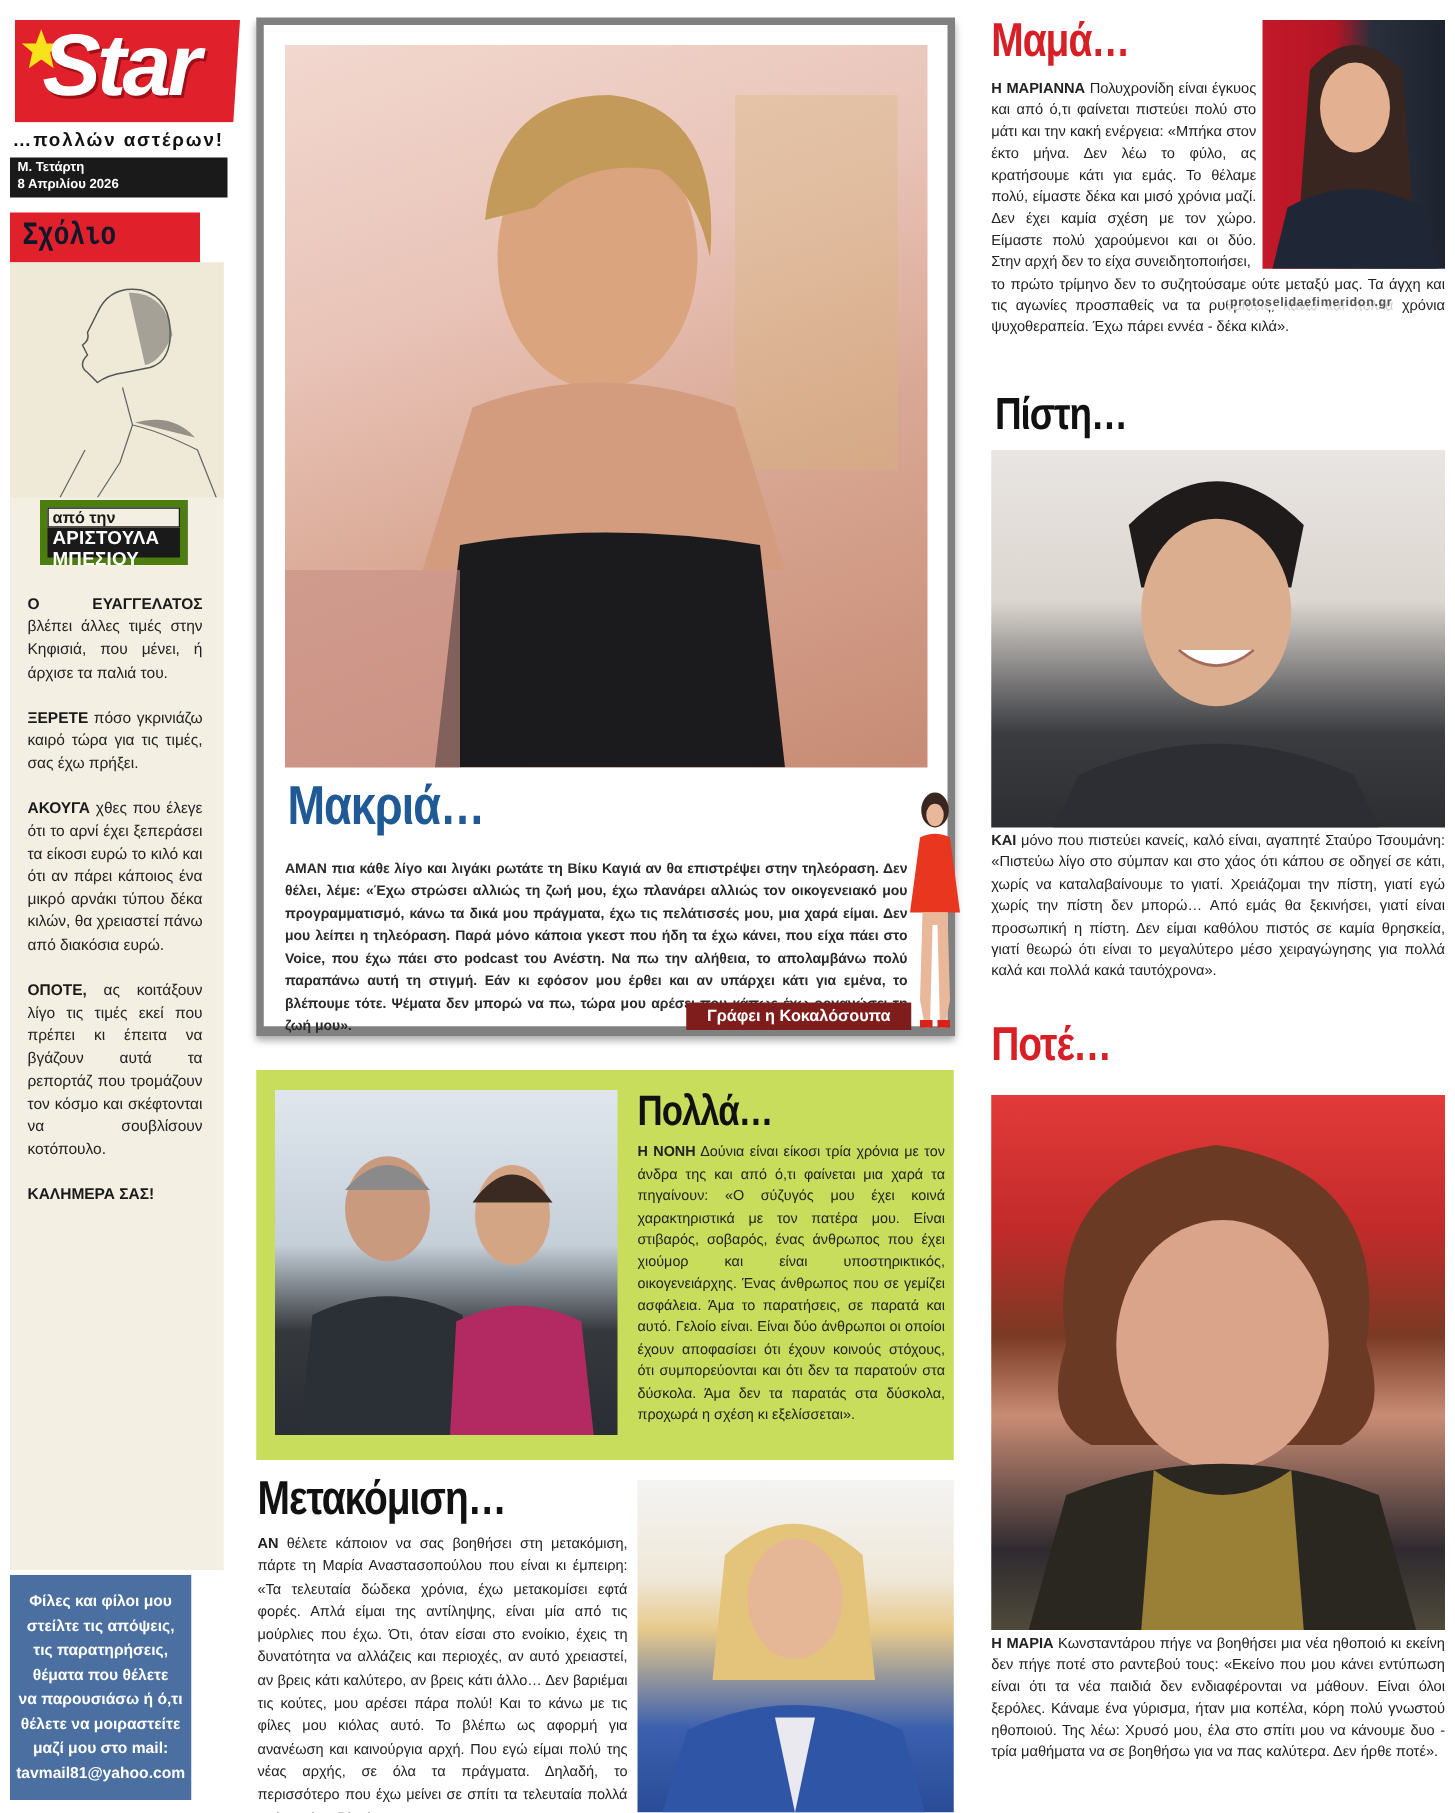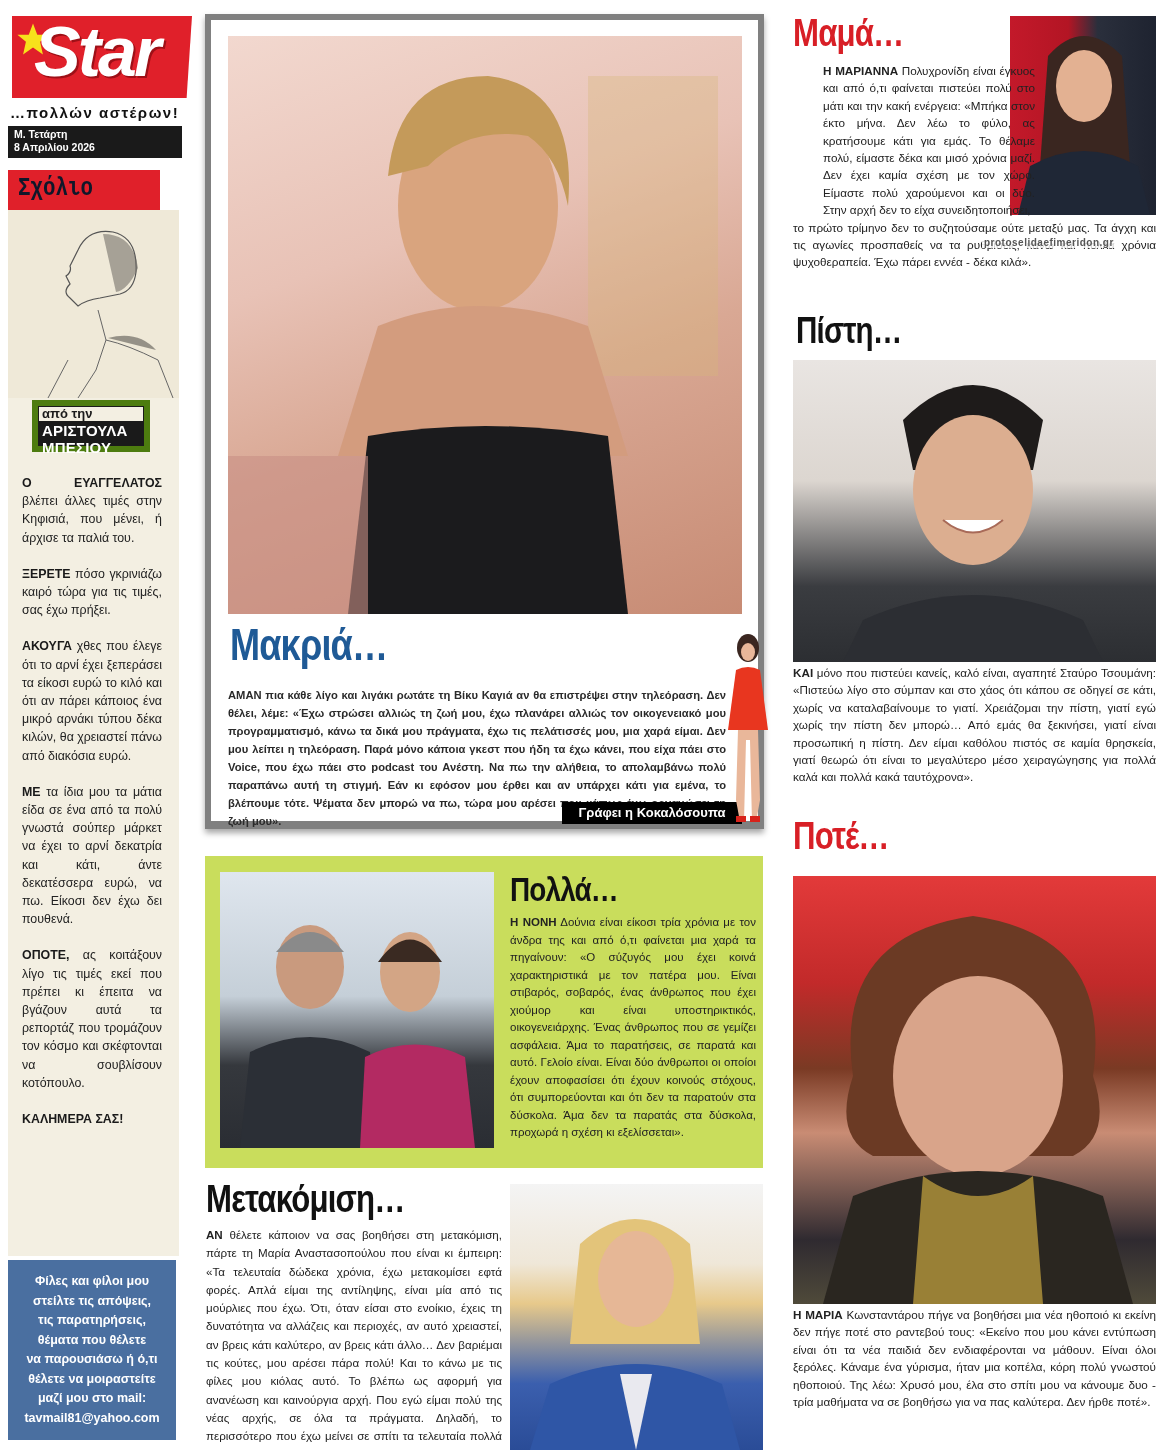--- a/index.html
+++ b/index.html
@@ -16,48 +16,48 @@
   .comment-hd { left: 8px; top: 170px; width: 152px; height: 40px; background: #e0202a; color: #0f172a; font-family: Liberation Mono, monospace; font-weight: bold; font-size: 26px; padding: 3px 10px; transform-origin: left; }
   .comment-hd span { display: inline-block; transform: scaleX(0.8); transform-origin: left; }
   .sidebar-bg { left: 8px; top: 210px; width: 171px; height: 1046px; background: #f3efe2; }
   .sketch { left: 8px; top: 210px; width: 171px; height: 188px; background: #efe9d8; }
   .author-box { left: 32px; top: 400px; width: 118px; height: 52px; background: #1a1a1a; border: 6px solid #4d7c0f; }
   .author-pre { position: absolute; left: 0; top: 0; width: 100%; height: 16px; background: #f3efe2; border: 1px solid #1a1a1a; font-size: 13px; font-weight: bold; color: #1a1a1a; padding-left: 3px; line-height: 14px; }
   .author-name { position: absolute; left: 4px; top: 16px; font-size: 15px; font-weight: bold; color: #fff; line-height: 17px; letter-spacing: 0.2px; }
   .col-text { left: 22px; width: 140px; font-size: 12.4px; line-height: 18.2px; color: #222; text-align: justify; }
   .col-text b { color: #1a1a1a; }
   .col-para { margin-bottom: 18px; }
-  .mail-box { left: 8px; top: 1260px; width: 168px; height: 180px; background: #4a6fa0; color: #fff; text-align: center; font-size: 12.5px; font-weight: bold; line-height: 19.5px; padding-top: 12px; }
+  .mail-box { left: 8px; top: 1260px; width: 145px; height: 180px; background: #4a6fa0; color: #fff; text-align: center; font-size: 12.5px; font-weight: bold; line-height: 19.5px; padding-top: 12px; }
 
   
   .frame { left: 205px; top: 14px; width: 559px; height: 815px; border: 6px solid #808080; border-bottom-width: 8px; background: #fff; box-shadow: 0 4px 6px rgba(0,0,0,0.35); }
   .main-photo { left: 228px; top: 36px; width: 514px; height: 578px; background: linear-gradient(160deg, #f2d8cf 0%, #e8c2b6 35%, #d9a894 60%, #c78b74 100%); overflow: hidden; }
   .headline-blue { left: 230px; top: 620px; font-family: "Liberation Sans", sans-serif; font-weight: bold; font-size: 44px; color: #1f5a96; letter-spacing: -1px; transform: scaleX(0.82); transform-origin: left; }
   .main-text { left: 228px; top: 686px; width: 498px; font-size: 11.2px; line-height: 18px; font-weight: bold; color: #2a2a2a; text-align: justify; }
-  .byline { left: 562px; top: 802px; width: 180px; height: 22px; background: #000000; color: #fff; font-size: 13px; font-weight: bold; text-align: center; line-height: 22px; }
+  .byline { left: 549px; top: 802px; width: 180px; height: 22px; background: #7f1d1d; color: #fff; font-size: 13px; font-weight: bold; text-align: center; line-height: 22px; }
   .gossip-fig { left: 724px; top: 630px; width: 48px; height: 200px; }
 
   
   .green { left: 205px; top: 856px; width: 558px; height: 312px; background: #c9dd5c; }
   .couple-photo { left: 220px; top: 872px; width: 274px; height: 276px; background: linear-gradient(180deg, #dfe6ee 0%, #c5cfd8 45%, #35383d 70%, #2a2d33 100%); }
   .headline-black { font-family: "Liberation Sans", sans-serif; font-weight: bold; color: #111; letter-spacing: -1px; transform: scaleX(0.82); transform-origin: left; }
   .green-title { left: 510px; top: 870px; font-size: 34px; }
   .green-text { left: 510px; top: 914px; width: 246px; font-size: 11.5px; line-height: 17.5px; color: #222; text-align: justify; }
 
   
   .move-title { left: 206px; top: 1178px; font-size: 38px; }
   .move-text { left: 206px; top: 1226px; width: 296px; font-size: 11.6px; line-height: 18.3px; color: #222; text-align: justify; }
   .blonde-photo { left: 510px; top: 1184px; width: 253px; height: 266px; background: linear-gradient(180deg, #f4f4f4 0%, #efe7d8 30%, #e7c98b 45%, #3b5fae 75%, #2a4c97 100%); }
 
   
   .red-title { font-family: "Liberation Sans", sans-serif; font-weight: bold; color: #d81f26; letter-spacing: -1px; transform: scaleX(0.82); transform-origin: left; }
   .mama-title { left: 793px; top: 12px; font-size: 38px; }
   .mama-photo { left: 1010px; top: 16px; width: 146px; height: 199px; background: linear-gradient(90deg, #c3192a 0%, #b31524 40%, #2a2f3c 60%, #1e2330 100%); }
   .mama-text { left: 793px; top: 62px; font-size: 11.7px; line-height: 17.4px; color: #222; }
-  .mama-text .narrow { width: 212px; text-align: justify; margin-left: 30px; }
+  .mama-text .narrow { width: 212px; text-align: justify; }
   .mama-text .wide { width: 363px; text-align: justify; }
   .watermark { left: 982px; top: 237px; font-size: 10px; font-weight: bold; color: #555; letter-spacing: 0.5px; background: rgba(255,255,255,0.8); padding: 0 2px; }
   .pisti-title { left: 796px; top: 310px; font-size: 36px; }
   .pisti-photo { left: 793px; top: 360px; width: 363px; height: 302px; background: linear-gradient(180deg, #e9e5e2 0%, #dcd6d0 40%, #3a3c40 75%, #2c2e32 100%); }
   .pisti-text { left: 793px; top: 664px; width: 363px; font-size: 11.7px; line-height: 17.4px; color: #222; text-align: justify; }
   .pote-title { left: 793px; top: 815px; font-size: 38px; }
   .pote-photo { left: 793px; top: 876px; width: 363px; height: 428px; background: linear-gradient(180deg, #e33a3a 0%, #c22a2a 25%, #7a3a24 45%, #c98c74 60%, #2f2a30 85%, #4f4a3a 100%); }
   .pote-text { left: 793px; top: 1306px; width: 363px; font-size: 11.7px; line-height: 17.4px; color: #222; text-align: justify; }
 </style>
 </head>
@@ -89,21 +89,20 @@
   <div class="author-pre">από την</div>
   <div class="author-name">
     <div>ΑΡΙΣΤΟΥΛΑ</div>
     <div>ΜΠΕΣΙΟΥ</div>
   </div>
 </div>
 <div class="abs col-text" style="top:474px;">
   <p class="col-para"><b>Ο ΕΥΑΓΓΕΛΑΤΟΣ</b><span> βλέπει άλλες τιμές στην Κηφισιά, που μένει, ή άρχισε τα παλιά του.</span></p>
   <p class="col-para"><b>ΞΕΡΕΤΕ</b><span> πόσο γκρινιάζω καιρό τώρα για τις τιμές, σας έχω πρήξει.</span></p>
   <p class="col-para"><b>ΑΚΟΥΓΑ</b><span> χθες που έλεγε ότι το αρνί έχει ξεπεράσει τα είκοσι ευρώ το κιλό και ότι αν πάρει κάποιος ένα μικρό αρνάκι τύπου δέκα κιλών, θα χρειαστεί πάνω από διακόσια ευρώ.</span></p>
-  <p class="col-para"><b>ΜΕ</b><span> τα ίδια μου τα μάτια είδα σε ένα από τα πολύ γνωστά σούπερ μάρκετ να έχει το αρνί δεκατρία και κάτι, άντε δεκατέσσερα ευρώ, να πω. Είκοσι δεν έχω δει πουθενά.</span></p>
   <p class="col-para"><b>ΟΠΟΤΕ,</b><span> ας κοιτάξουν λίγο τις τιμές εκεί που πρέπει κι έπειτα να βγάζουν αυτά τα ρεπορτάζ που τρομάζουν τον κόσμο και σκέφτονται να σουβλίσουν κοτόπουλο.</span></p>
   <p class="col-para"><b>ΚΑΛΗΜΕΡΑ ΣΑΣ!</b></p>
 </div>
 <div class="abs mail-box">
   <div>Φίλες και φίλοι μου</div>
   <div>στείλτε τις απόψεις,</div>
   <div>τις παρατηρήσεις,</div>
   <div>θέματα που θέλετε</div>
   <div>να παρουσιάσω ή ό,τι</div>
   <div>θέλετε να μοιραστείτε</div>

